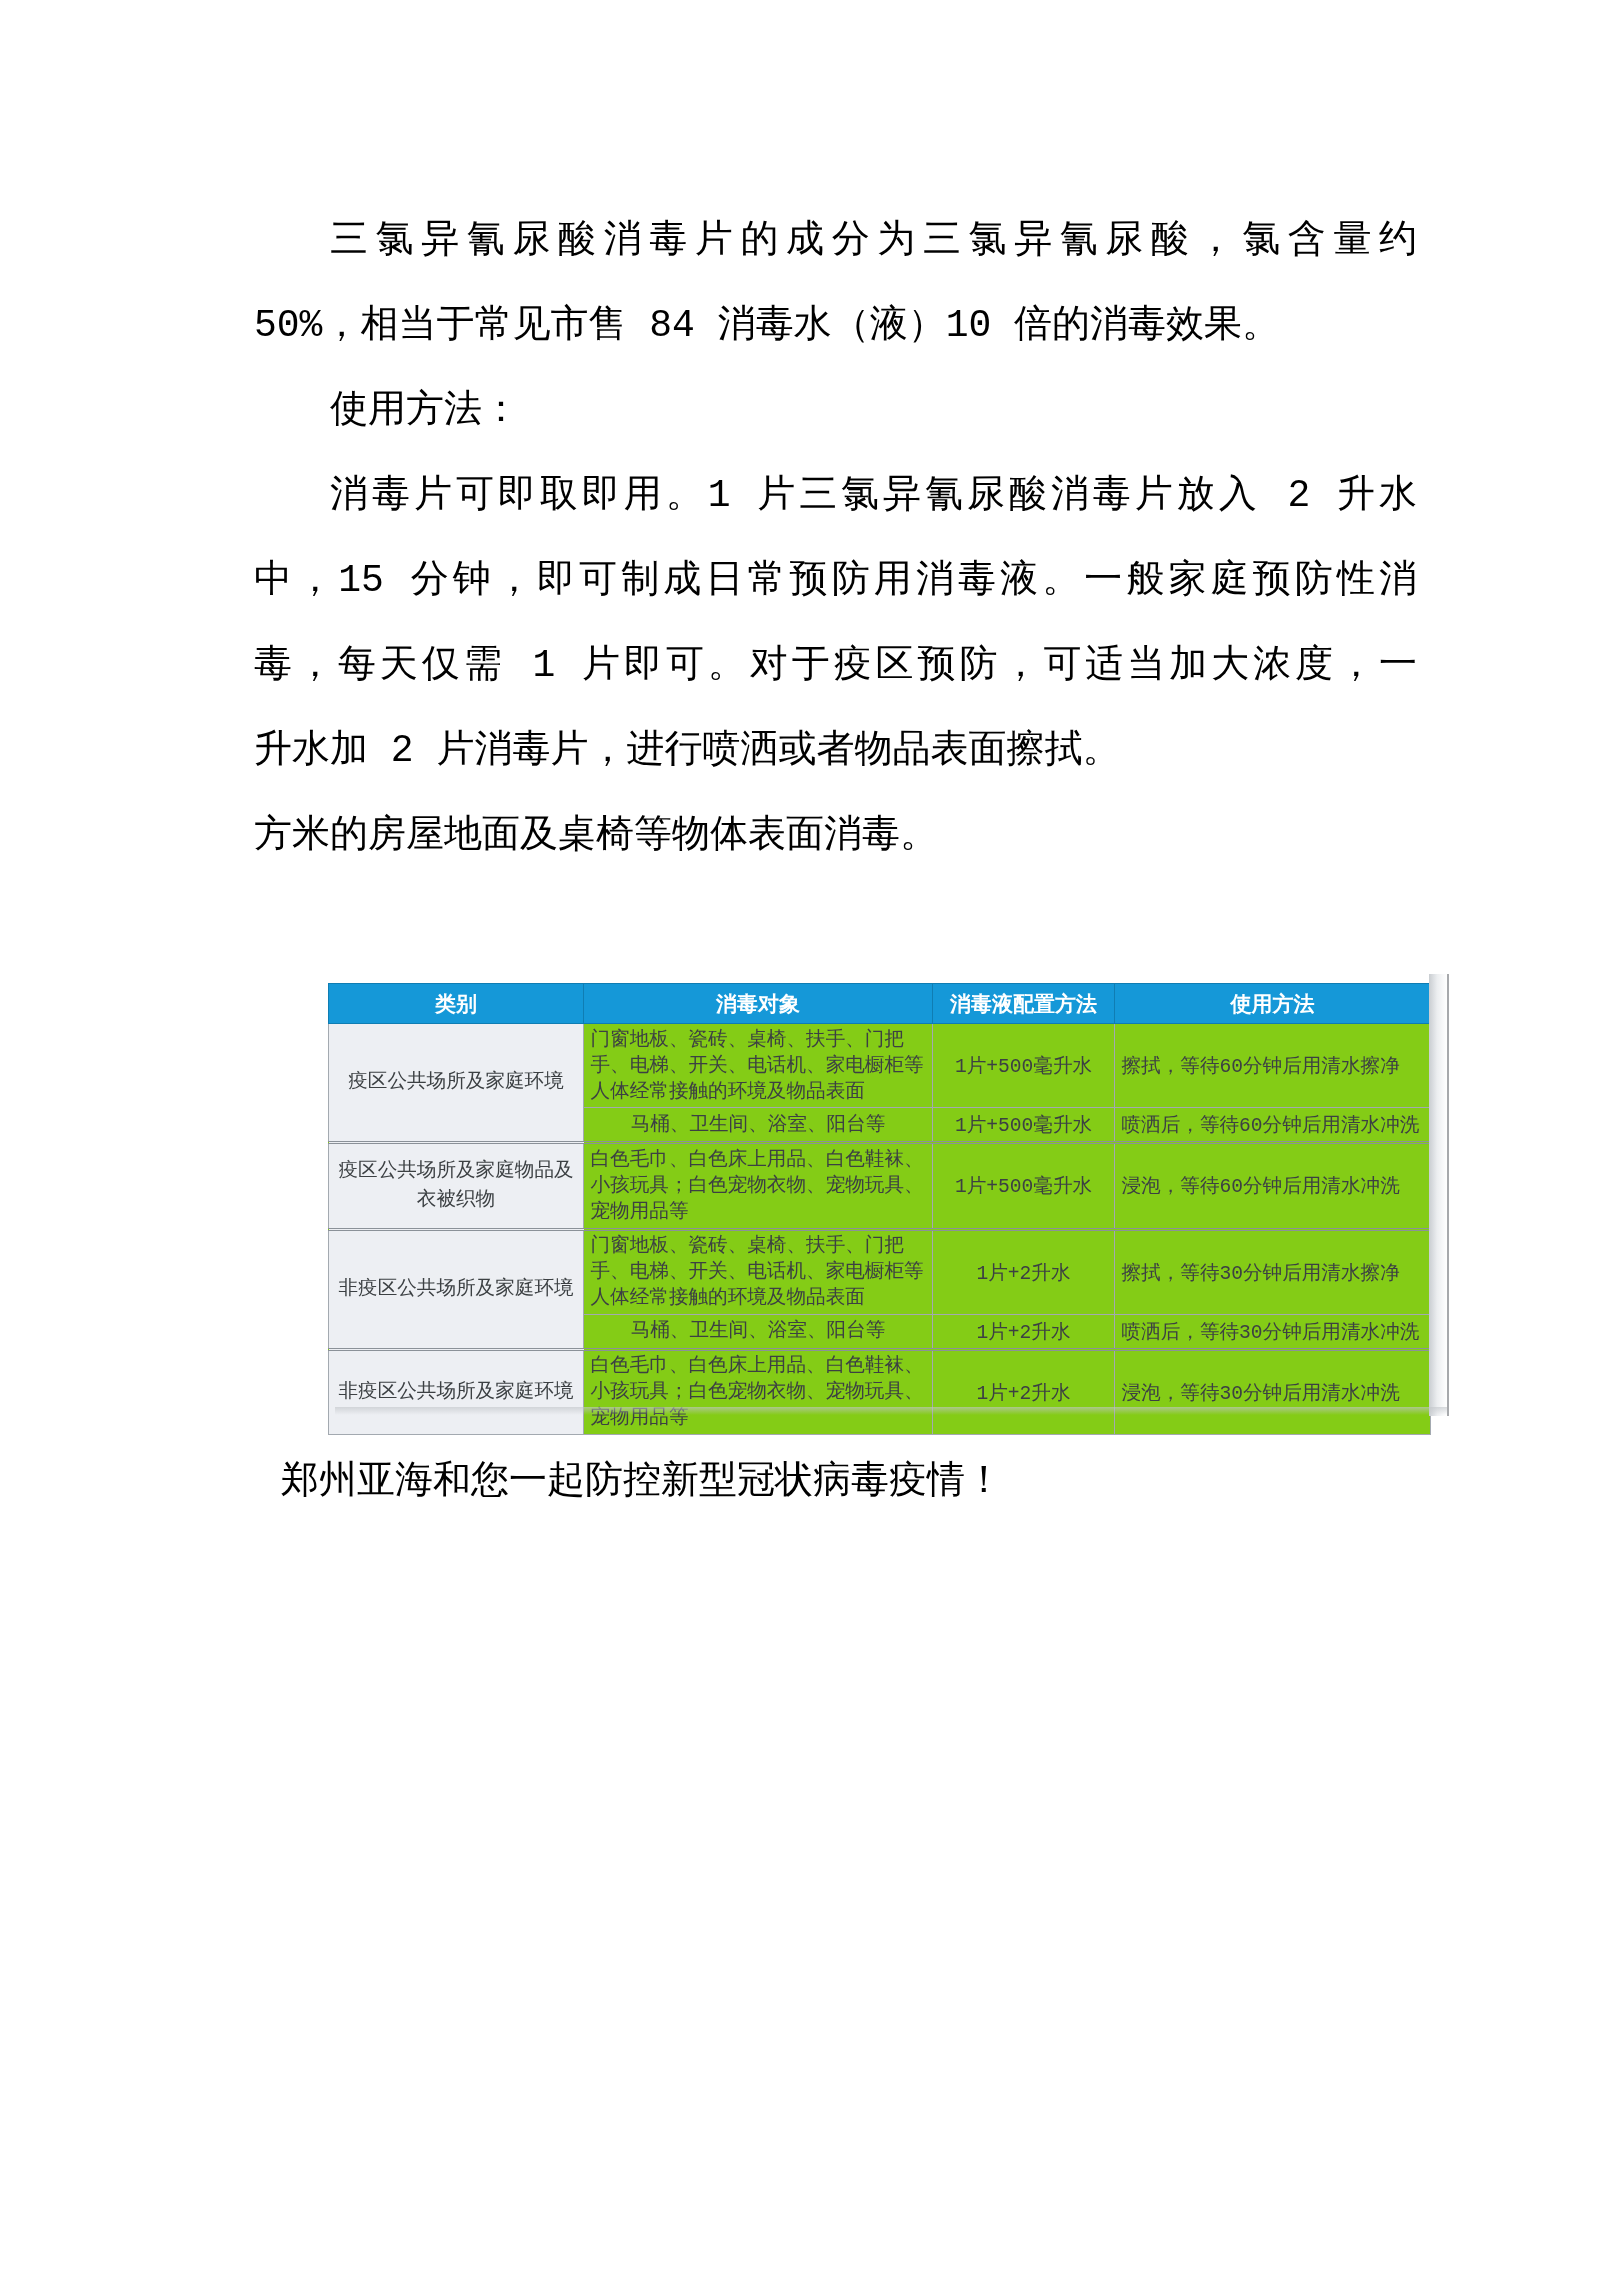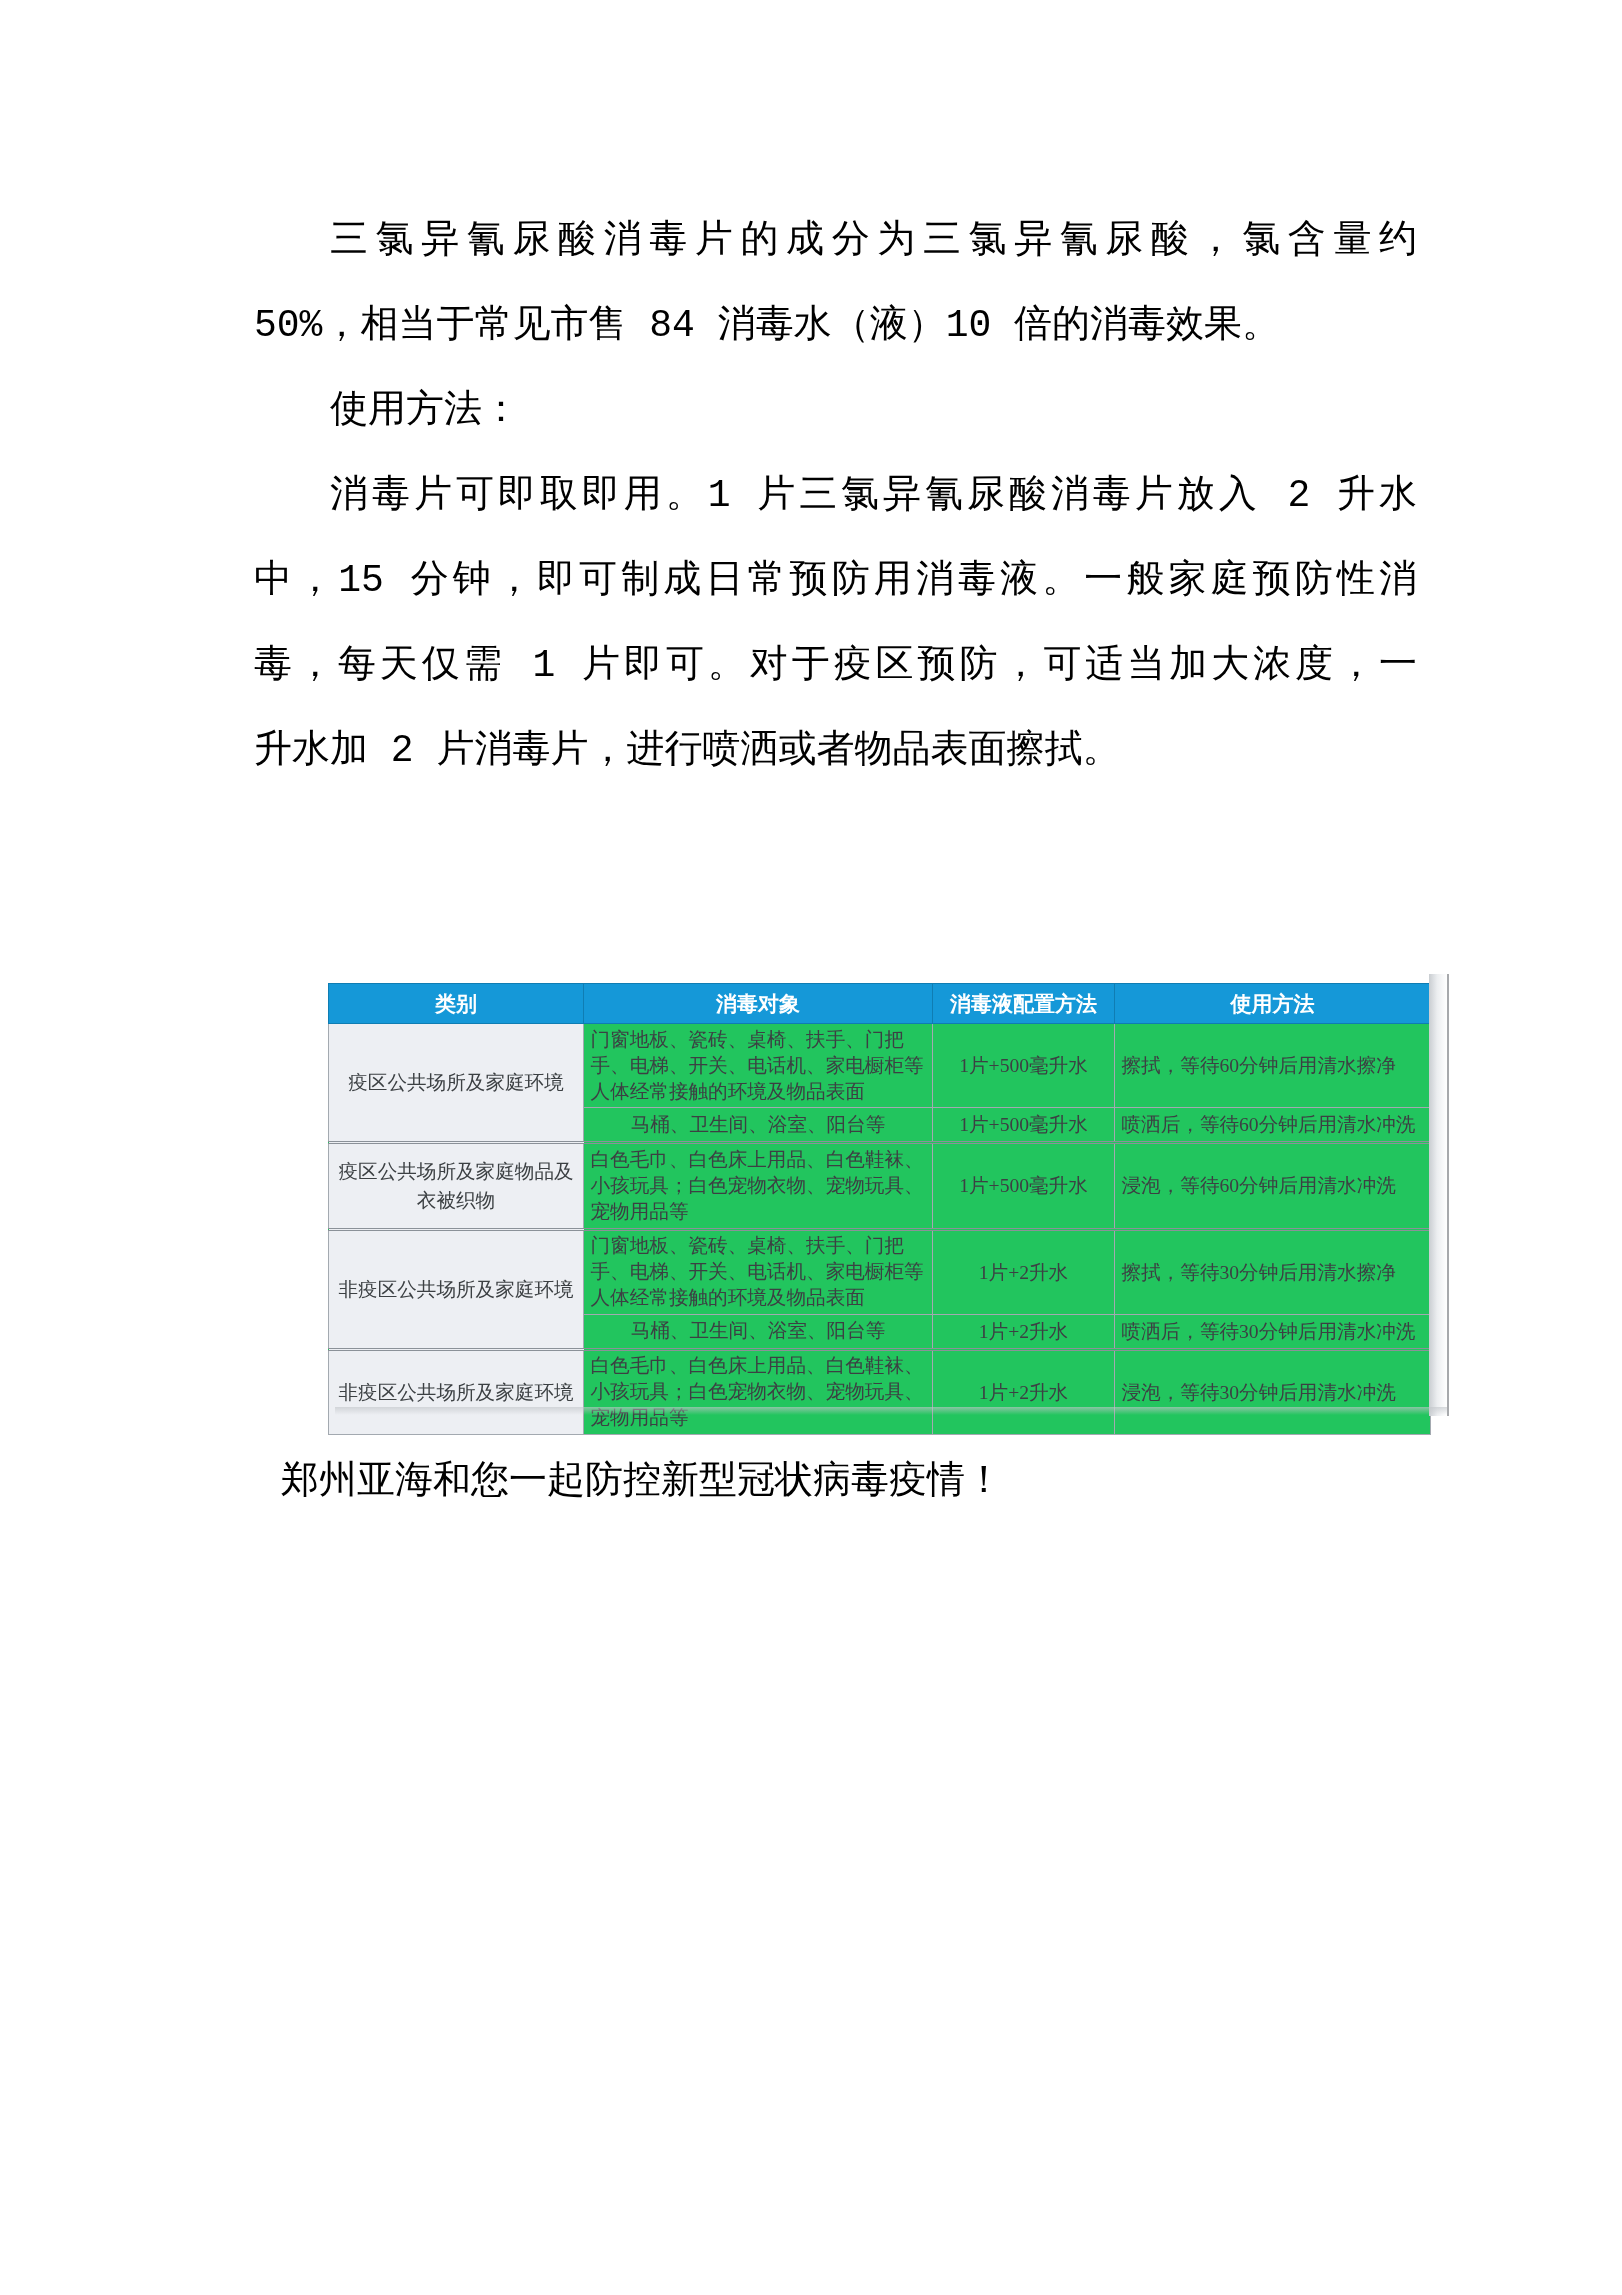--- a/index.html
+++ b/index.html
@@ -49,24 +49,24 @@
     position:absolute;
     left:328px;
     top:983px;
     width:1123px;
     height:432px;
   }
   table.disinfect{
     border-collapse:collapse;
     table-layout:fixed;
     width:1101px;
-    font-family:Liberation Serif, serif;
+    font-family:Liberation Mono, monospace;
     font-size:19.6px;
     color:#3c4043;
-    background:#22c55e;
+    background:#84cc16;
     border:1.3px solid #7d838a;
   }
   table.disinfect th, table.disinfect td{
     border:0.7px solid #a3a9b0;
     padding:2.6px 6.5px;
     vertical-align:middle;
   }
   table.disinfect thead th{
     background:#1598d8;
     color:#ffffff;
@@ -121,20 +121,21 @@
 <div class="page">
 
   <div class="doc">
     <div class="doc-line ind j">三氯异氰尿酸消毒片的成分为三氯异氰尿酸，氯含量约</div>
     <div class="doc-line wrapline">50%，相当于常见市售 84 消毒水（液）10 倍的消毒效果。</div>
     <div class="doc-line ind">使用方法：</div>
     <div class="doc-line ind j">消毒片可即取即用。1 片三氯异氰尿酸消毒片放入 2 升水</div>
     <div class="doc-line j">中，15 分钟，即可制成日常预防用消毒液。一般家庭预防性消</div>
     <div class="doc-line j">毒，每天仅需 1 片即可。对于疫区预防，可适当加大浓度，一</div>
     <div class="doc-line">升水加 2 片消毒片，进行喷洒或者物品表面擦拭。</div>
+    <div class="doc-line">方米的房屋地面及桌椅等物体表面消毒。</div>
   </div>
 
   <div class="table-figure">
     <table class="disinfect">
       <colgroup>
         <col style="width:255px">
         <col style="width:349px">
         <col style="width:182px">
         <col style="width:316px">
       </colgroup>

